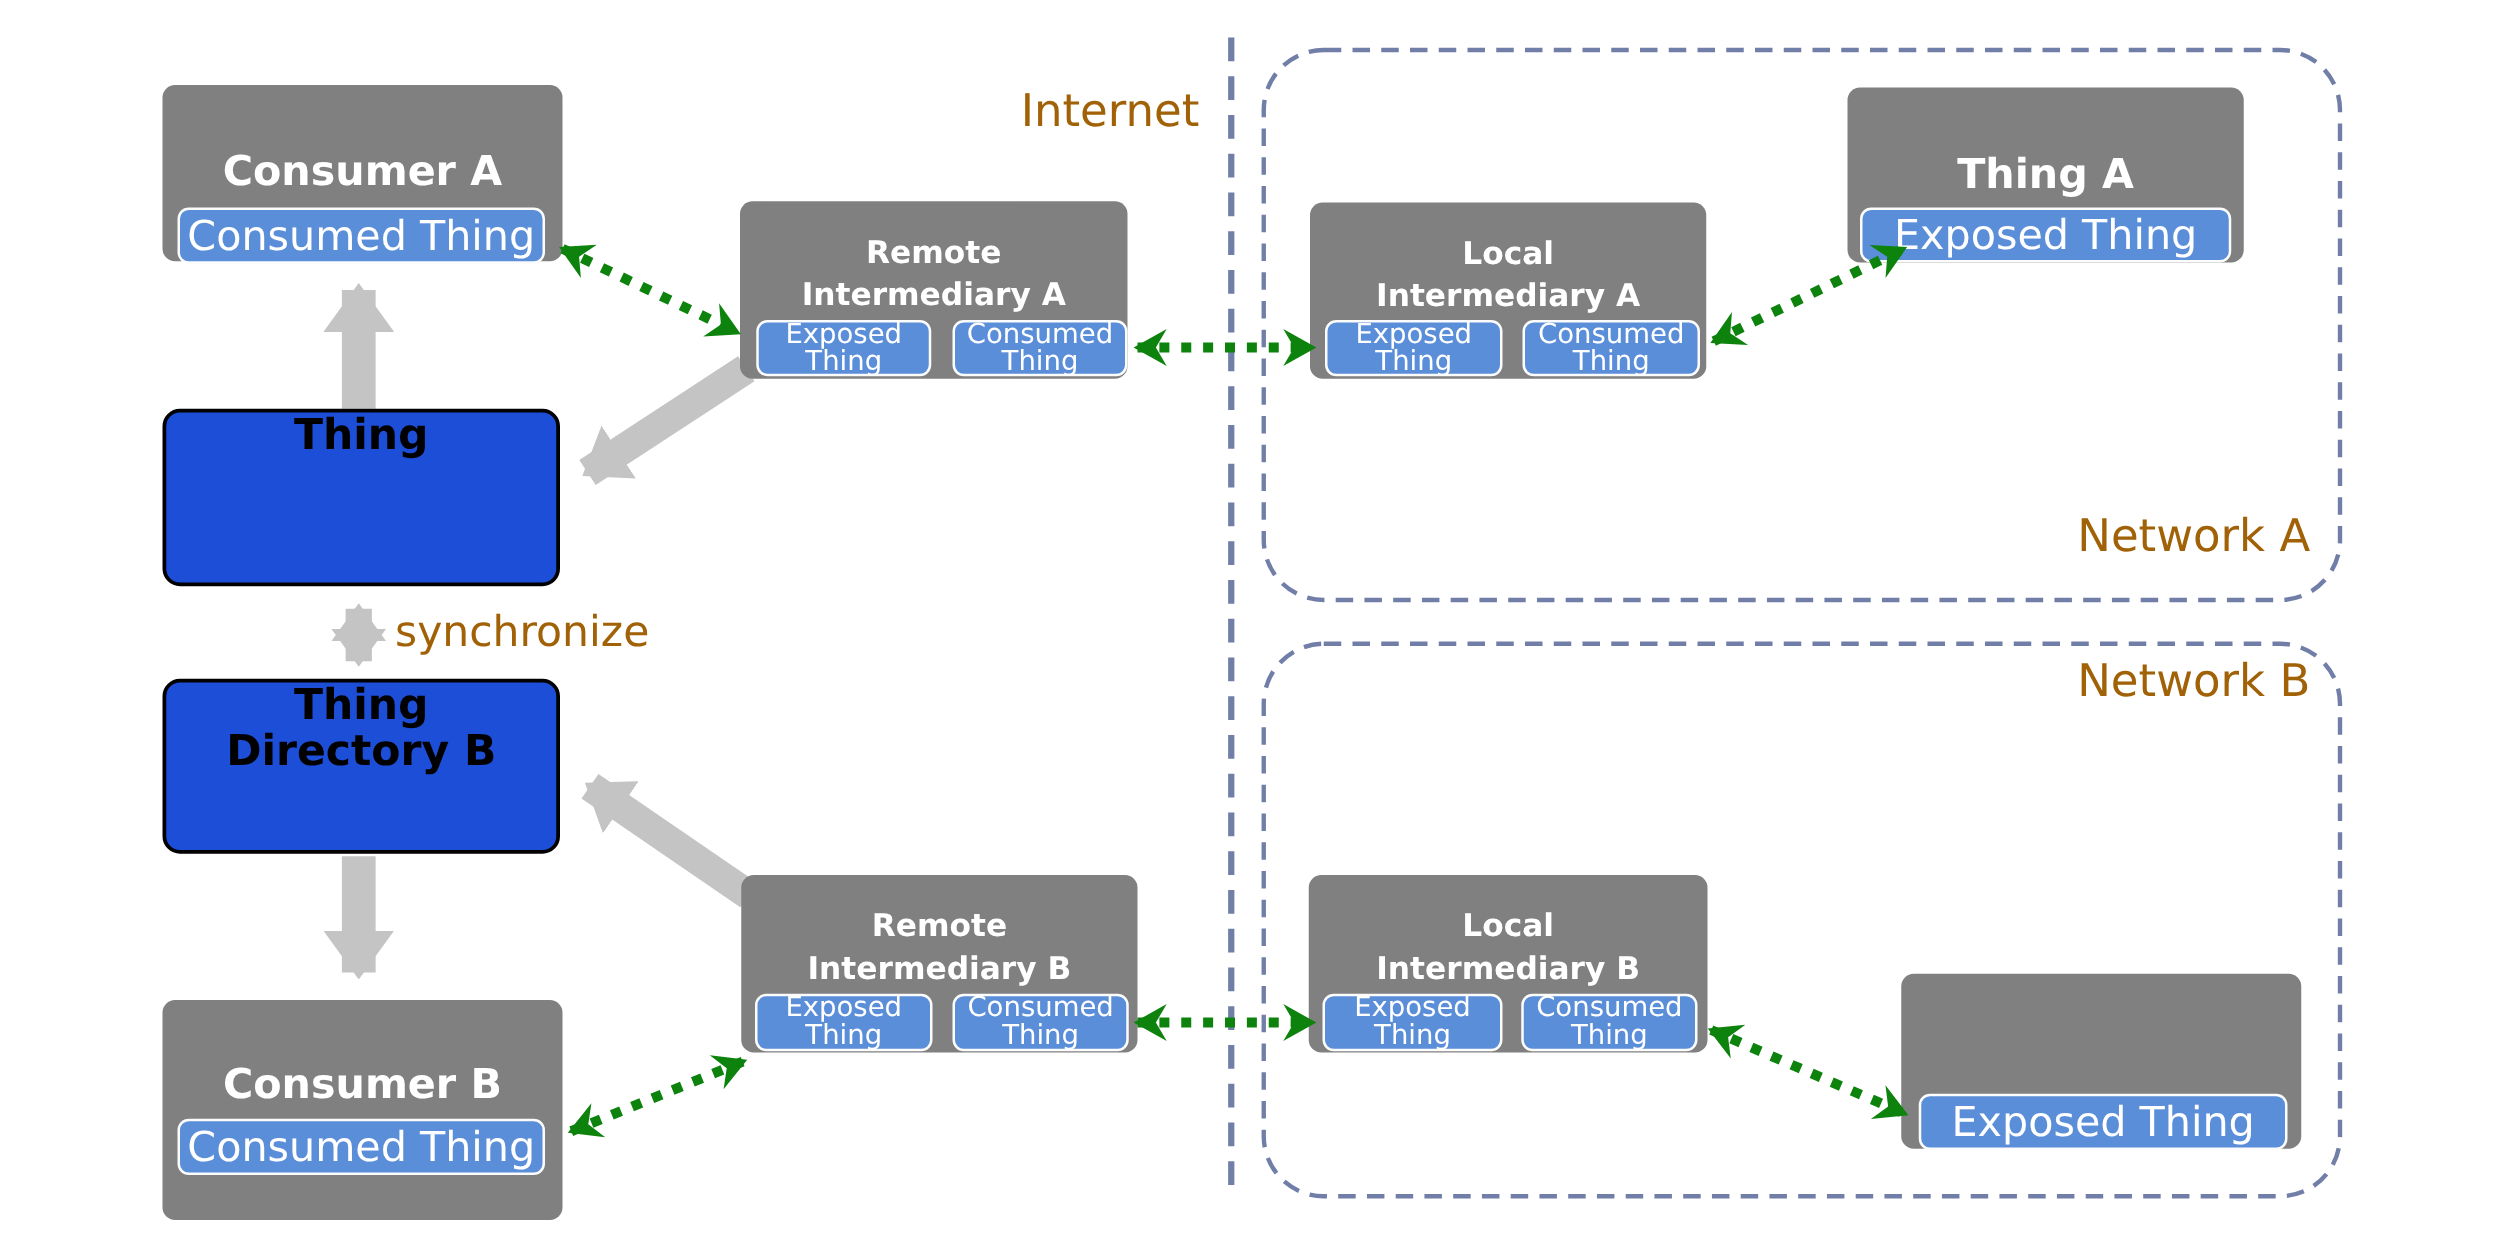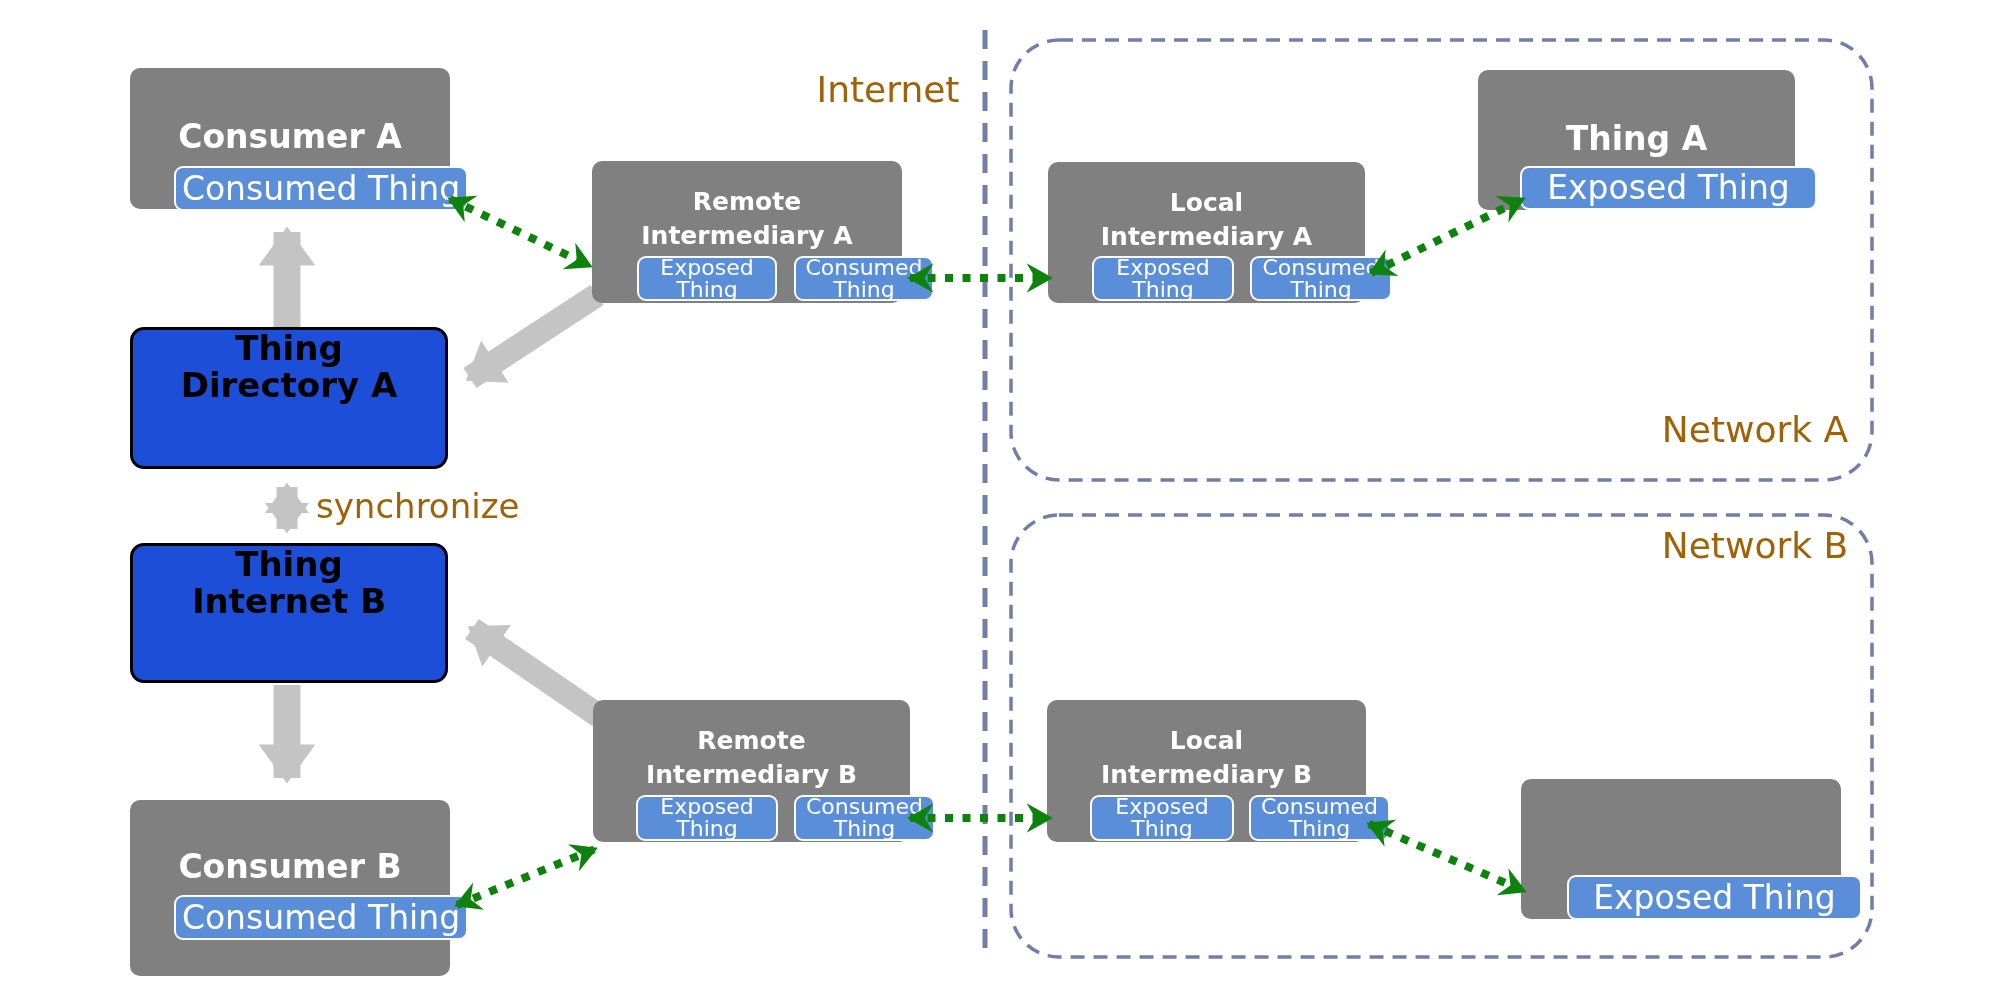--- a/index.html
+++ b/index.html
@@ -14,21 +14,21 @@
   }
   .node .title{
     position:absolute;left:0;right:0;text-align:center;color:#ffffff;
     font-weight:bold;font-size:33px;line-height:37px;
   }
   .node .title.small{font-size:25px;line-height:34px;}
   .node .title span{display:block;}
   .chip{
     position:absolute;background:#5b8ed9;border-radius:9px;color:#ffffff;
     text-align:center;box-sizing:border-box;border:2px solid #fcfcfc;
-    display:flex;align-items:center;justify-content:center;margin-left:32px;
+    display:flex;align-items:center;justify-content:center;
   }
   .chip.big{font-size:33px;line-height:36px;white-space:nowrap;}
   .chip.small{font-size:22px;line-height:22px;padding:0 4px;}
   .dir{
     position:absolute;background:#1d4ed8;border:3px solid #000000;border-radius:14px;
     color:#000000;font-weight:bold;font-size:34px;line-height:37px;
     display:flex;align-items:flex-start;justify-content:center;text-align:center;
     box-sizing:border-box;
   }
   .dir span{display:block;}
@@ -87,28 +87,27 @@
 <div class="node" style="left:1478px;top:70px;width:317px;height:140px;z-index:2">
   <div class="title" style="top:50px">
       <span>Thing A</span>
     </div>
   <div class="chip big" style="left:10px;top:96px;width:297px;height:44px">Exposed Thing</div>
 </div>
 
 <div class="dir" style="left:130px;top:327px;width:318px;height:142px;z-index:2">
   <div>
     <span>Thing</span>
-    <span>Directory A</span>
   </div>
 </div>
 
 <div class="dir" style="left:130px;top:543px;width:318px;height:140px;z-index:2">
   <div>
     <span>Thing</span>
-    <span>Internet B</span>
+    <span>Directory B</span>
   </div>
 </div>
 
 <div class="node" style="left:130px;top:800px;width:320px;height:176px;z-index:2">
   <div class="title" style="top:48px">
       <span>Consumer B</span>
     </div>
   <div class="chip big" style="left:12px;top:95px;width:294px;height:45px">Consumed Thing</div>
 </div>
 

